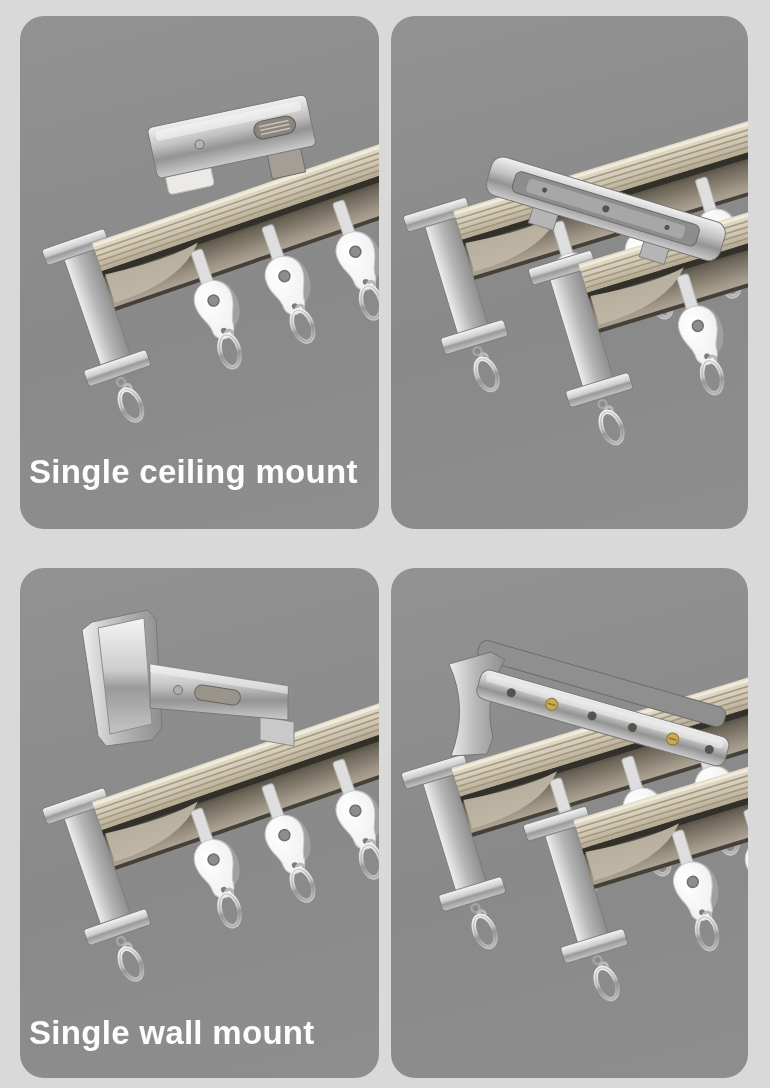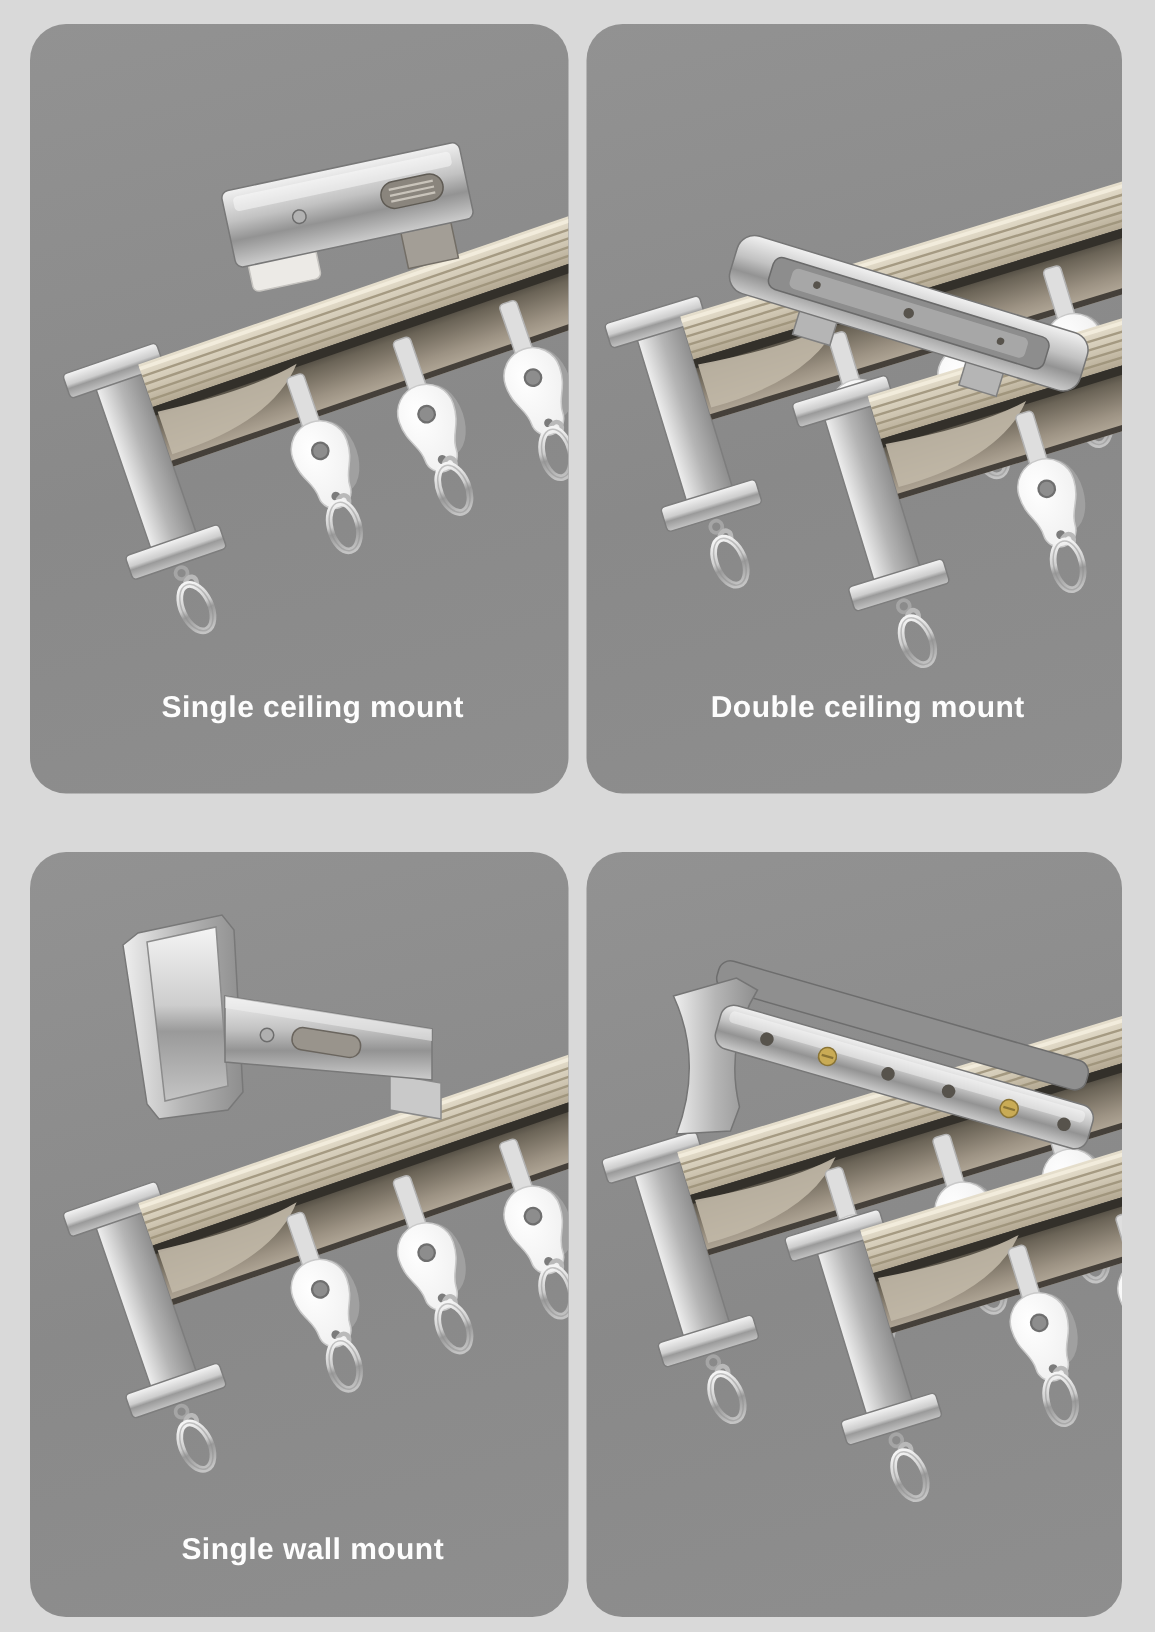--- a/index.html
+++ b/index.html
@@ -11,24 +11,24 @@
   }
   .card{
     position:absolute;
     background:linear-gradient(165deg,#929292 0%,#898989 55%,#8e8e8e 100%);
     border-radius:24px;
     overflow:hidden;
   }
   .art{position:absolute;inset:0;width:100%;height:100%;display:block;}
   .caption{
     position:absolute;left:0;right:0;
-    text-align:center;
+    text-align:left;
     transform:translateX(9px);
     color:#fdfdfd;
-    font-size:20px;font-weight:700;line-height:30px;
+    font-size:33px;font-weight:700;line-height:30px;
     letter-spacing:.3px;
   }
   .r1 .caption{bottom:42px;}
   .r2 .caption{bottom:30px;}
   .defs-holder{position:absolute;width:0;height:0;overflow:hidden;}
 </style>
 </head>
 <body>
 
 <svg class="defs-holder" aria-hidden="true">
@@ -133,21 +133,20 @@
       <rect x="52" y="28" width="26" height="28" fill="#b5b5b5" stroke="#808080"></rect>
       <rect x="168" y="28" width="26" height="28" fill="#b5b5b5" stroke="#808080"></rect>
       <rect x="0" y="0" width="244" height="40" rx="12" fill="url(#gBar)" stroke="#767676"></rect>
       <rect x="26" y="9" width="192" height="22" rx="6" fill="#8d8d8d" stroke="#6a6a6a"></rect>
       <rect x="40" y="13" width="164" height="14" rx="4" fill="#b9b9b9" opacity=".6"></rect>
       <circle cx="122" cy="20" r="3.5" fill="#57534c"></circle>
       <circle cx="58" cy="20" r="2.5" fill="#57534c"></circle>
       <circle cx="186" cy="20" r="2.5" fill="#57534c"></circle>
     </g>
   </svg>
-  <div class="caption">Double ceiling mount</div>
 </div>
 
 <div class="card r2" style="left:20px;top:568px;width:359px;height:510px">
   <svg class="art" viewBox="0 0 359 510">
     <use href="#rail" transform="translate(40,245) rotate(-19)"></use>
     <g>
       <path d="M62,62 L72,54 L128,42 L136,52 L142,160 L132,172 L86,178 L78,168 Z" fill="url(#gMetalH)" stroke="#787878"></path>
       <path d="M78,60 L124,50 L132,156 L90,166 Z" fill="url(#gMetal)" stroke="#8c8c8c"></path>
       <path d="M240,148 L274,154 L274,178 L240,172 Z" fill="#c9c9c9" stroke="#8a8a8a"></path>
       <path d="M130,96 L268,118 L268,152 L130,140 Z" fill="url(#gBar)" stroke="#787878"></path>

